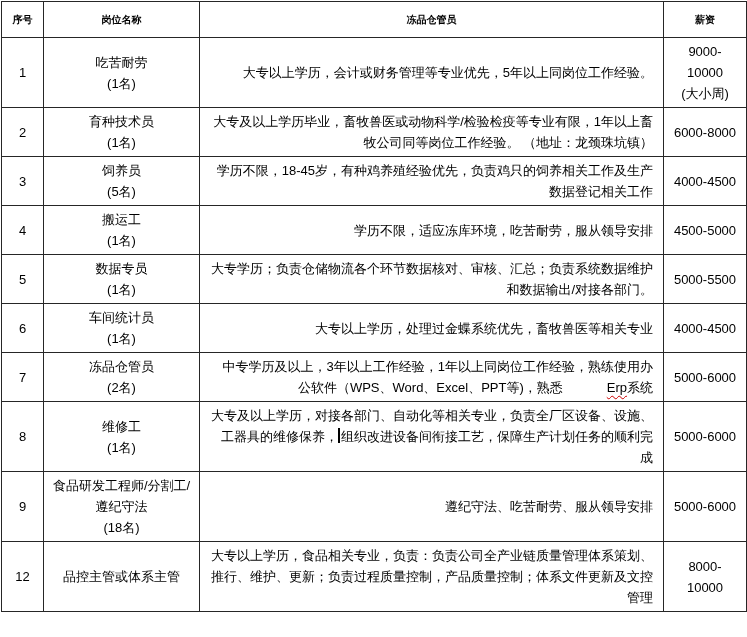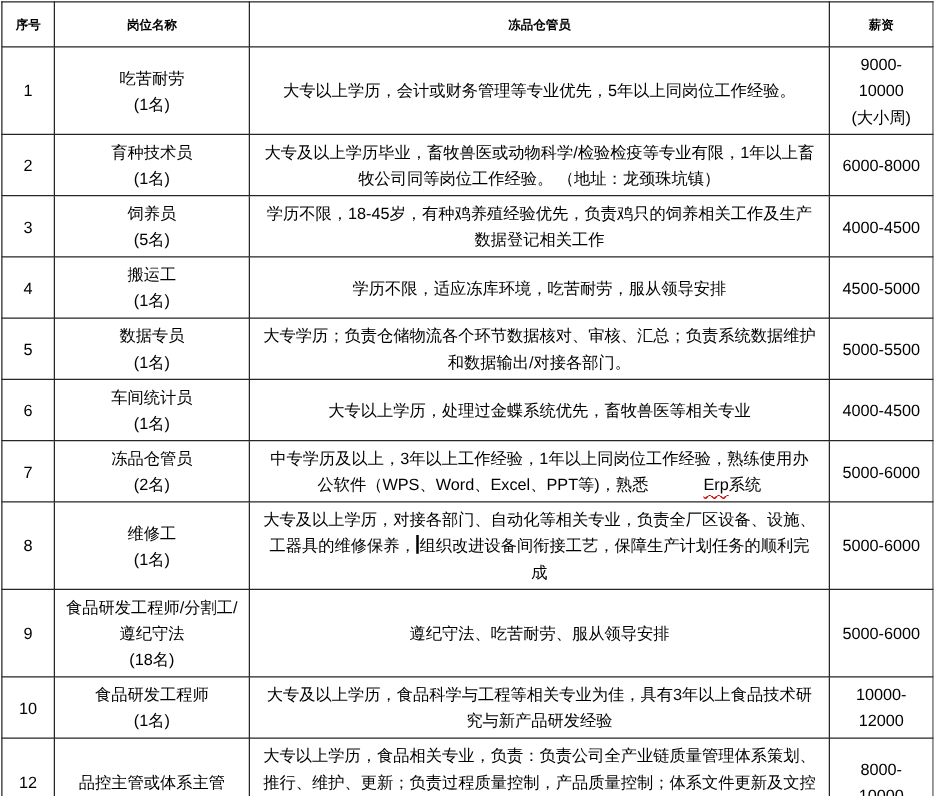--- a/index.html
+++ b/index.html
@@ -41,21 +41,21 @@
     padding:2px 4px;
   }
   .recruit td{
     font-size:13px;
     line-height:21px;
     vertical-align:middle;
     padding:3px 8px;
   }
   tr.data-row{height:45px;}
   td.cell-seq,td.cell-pos,td.cell-sal{text-align:center;}
-  td.cell-req{text-align:center;padding:3px 10px;}
+  td.cell-req{text-align:right;padding:3px 10px;}
   .wavy{
     text-decoration-line:underline;
     text-decoration-style:wavy;
     text-decoration-color:var(--squiggle);
     text-decoration-thickness:1px;
     text-underline-offset:3px;
     padding-left:44px;
   }
   .caret{
     display:inline-block;
@@ -181,31 +181,20 @@
             <div>食品研发工程师/分割工/</div>
             <div>遵纪守法</div>
             <div>(18名)</div>
           </td>
           <td class="cell-req"><span>遵纪守法、吃苦耐劳、服从领导安排</span></td>
           <td class="cell-sal">
             <div>5000-6000</div>
           </td>
         </tr>
         <tr class="data-row">
-          <td class="cell-seq">10</td>
-          <td class="cell-pos">
-            <div>食品研发工程师</div>
-            <div>(1名)</div>
-          </td>
-          <td class="cell-req"><span>大专及以上学历，食品科学与工程等相关专业为佳，具有3年以上食品技术研究与新产品研发经验</span></td>
-          <td class="cell-sal">
-            <div>10000-12000</div>
-          </td>
-        </tr>
-        <tr class="data-row">
           <td class="cell-seq">12</td>
           <td class="cell-pos">
             <div>品控主管或体系主管</div>
           </td>
           <td class="cell-req"><span>大专以上学历，食品相关专业，负责：负责公司全产业链质量管理体系策划、推行、维护、更新；负责过程质量控制，产品质量控制；体系文件更新及文控管理</span></td>
           <td class="cell-sal">
             <div>8000-10000</div>
           </td>
         </tr>
       </tbody>

